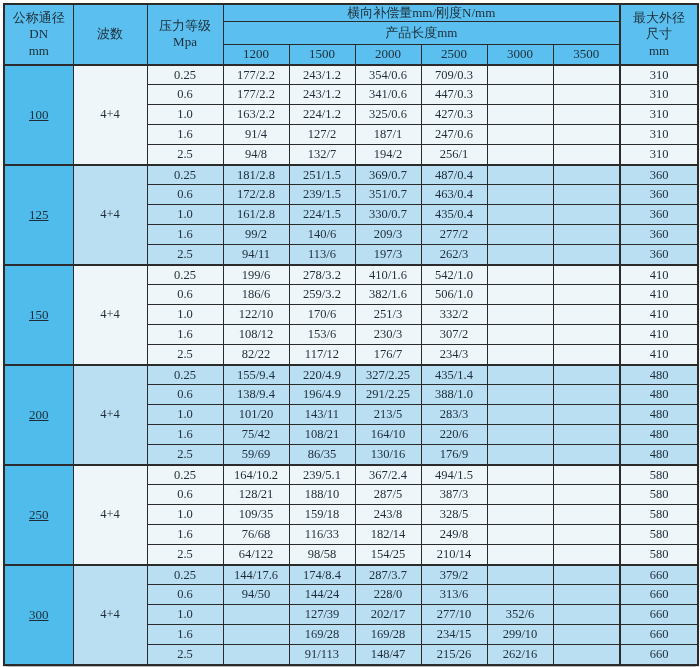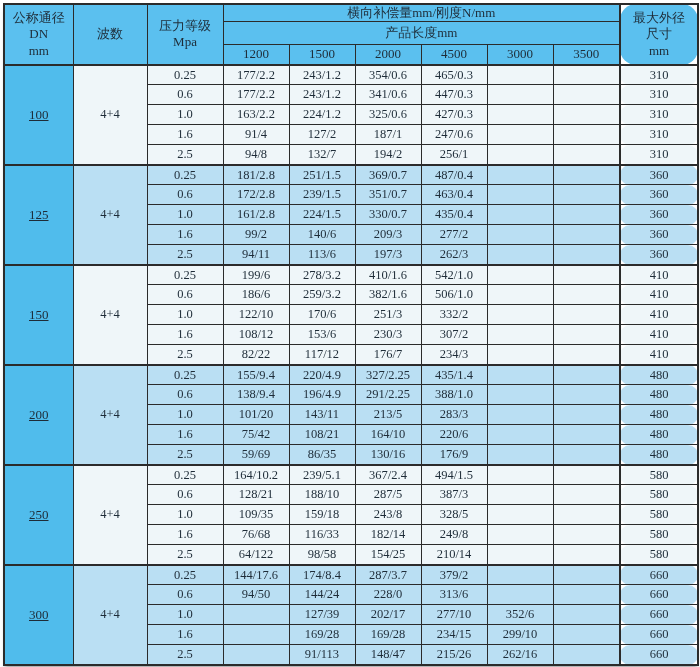--- a/index.html
+++ b/index.html
@@ -50,21 +50,21 @@
   tbody tr { height: 20px; }
   tbody td { font-size: 12.5px; }
   td.dn-cell {
     background: var(--dn-blue);
     font-size: 13px;
     text-decoration: underline;
   }
   tr.shade-pale td.shaded { background: var(--block-pale); }
   tr.shade-blue td.shaded { background: var(--block-blue); }
   tr.block-start td { border-top: 2px solid var(--border); }
-  .od-col { border-left: 2px solid var(--border) !important; border-radius: 16px; }
+  .od-col { border-left: 2px solid var(--border) !important; }
 </style>
 </head>
 <body>
 
 <div class="page">
   <table class="spec-table">
     <colgroup>
       <col style="width:69px">
         <col style="width:74px">
         <col style="width:76px">
@@ -89,34 +89,34 @@
 尺寸
 mm</th>
       </tr>
       <tr class="hr2">
         <th colspan="6">产品长度mm</th>
       </tr>
       <tr class="hr3">
           <th class="len-num">1200</th>
           <th class="len-num">1500</th>
           <th class="len-num">2000</th>
-          <th class="len-num">4500</th>
+          <th class="len-num">2500</th>
           <th class="len-num">3000</th>
           <th class="len-num">3500</th>
         </tr>
     </thead>
     <tbody>
         <tr class="shade-pale block-start">
           <td rowspan="5" class="dn-cell">100</td>
           <td rowspan="5" class="shaded">4+4</td>
           <td class="shaded">0.25</td>
           <td class="shaded">177/2.2</td>
           <td class="shaded">243/1.2</td>
           <td class="shaded">354/0.6</td>
-          <td class="shaded">465/0.3</td>
+          <td class="shaded">709/0.3</td>
           <td class="shaded"></td>
           <td class="shaded"></td>
           <td class="shaded od-col">310</td>
         </tr>
         <tr class="shade-pale">
           <td class="shaded">0.6</td>
           <td class="shaded">177/2.2</td>
           <td class="shaded">243/1.2</td>
           <td class="shaded">341/0.6</td>
           <td class="shaded">447/0.3</td>

